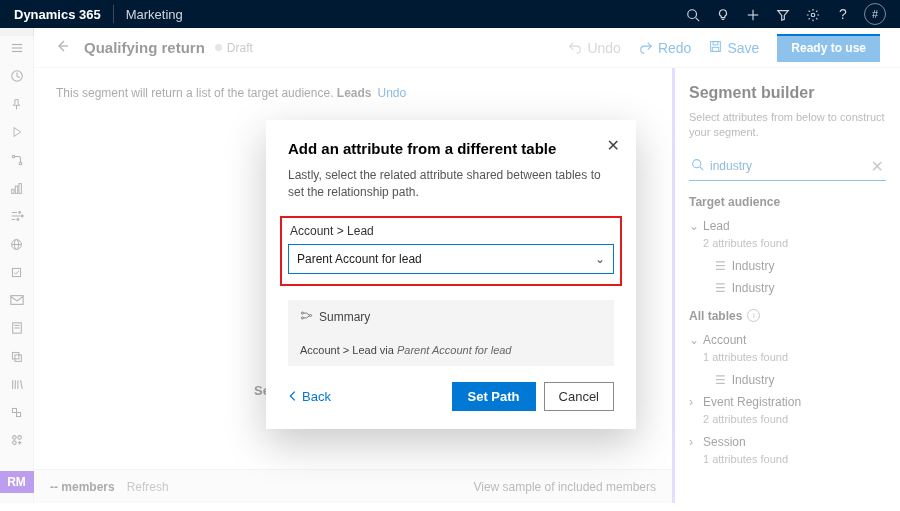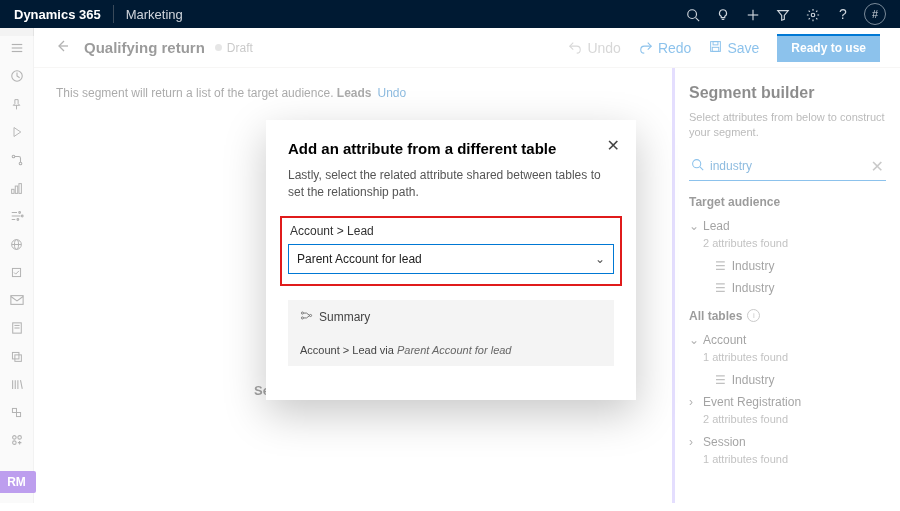--- a/index.html
+++ b/index.html
@@ -258,20 +258,26 @@
       <button class="primary-btn">Ready to use</button>
     </div>
 
     <div class="workarea">
       <div class="canvas">
         <div class="hint">
           <span>This segment will return a list of the target audience. </span><span class="bold">Leads</span><span class="link">Undo</span>
         </div>
         <div class="searchlabel">Search a</div>
 
+        <div class="footer">
+          <span class="bold">-- members</span>
+          <span class="refresh">Refresh</span>
+          <span class="spacer"></span>
+          <span>View sample of included members</span>
+        </div>
       </div>
 
       <div class="side">
         <h2>Segment builder</h2>
         <div class="sub">Select attributes from below to construct your segment.</div>
         <div class="searchbox">
           <span class="sicon"><svg width="13" height="13" viewBox="0 0 16 16" fill="none" stroke="#0078d4" stroke-width="1.3">
                 <circle cx="7" cy="7" r="5"></circle>
                 <line x1="11" y1="11" x2="15" y2="15"></line>
               </svg></span>
@@ -345,13 +351,24 @@
             <circle cx="3" cy="3" r="1.3"></circle>
             <circle cx="3" cy="9" r="1.3"></circle>
             <circle cx="13" cy="6" r="1.3"></circle>
             <path d="M4.3 3H8l4 3M4.3 9H8l4-3"></path>
           </svg></span>
       <span>Summary</span>
     </div>
     <div class="sline"><span>Account &gt; Lead via </span><i>Parent Account for lead</i></div>
   </div>
 
+  <div class="mrow">
+    <span class="backbtn">
+        <svg width="10" height="14" viewBox="0 0 10 16" fill="none" stroke="#0078d4" stroke-width="1.5">
+          <path d="M7 3 2 8l5 5"></path>
+        </svg>
+        <span>Back</span>
+      </span>
+    <span class="spacer"></span>
+    <button class="pbtn">Set Path</button>
+    <button class="sbtn">Cancel</button>
+  </div>
 </div>
 
 </body></html>

